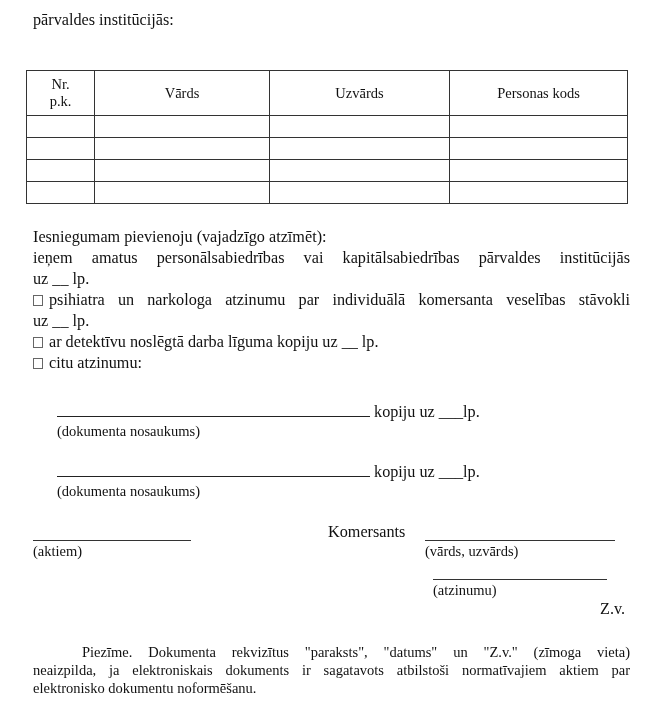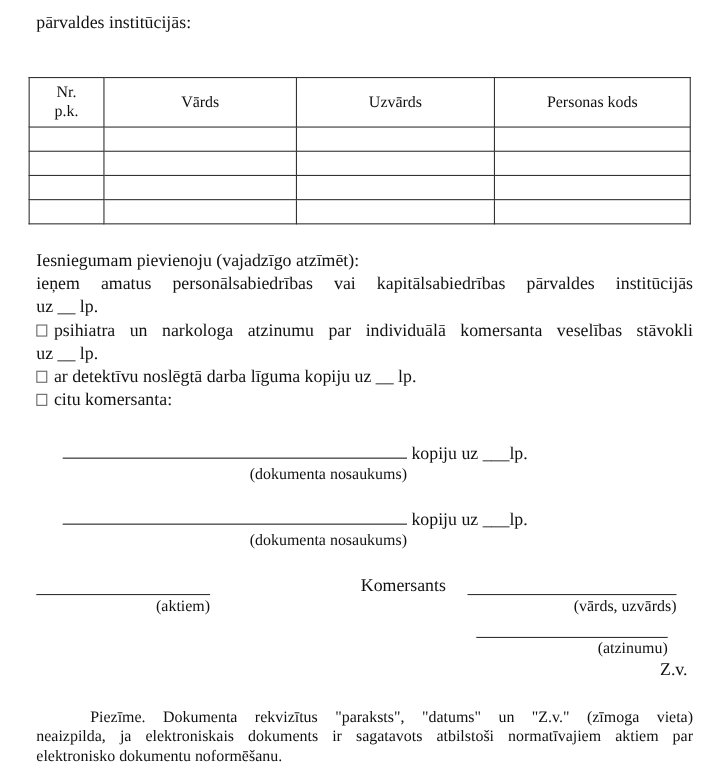--- a/index.html
+++ b/index.html
@@ -38,21 +38,21 @@
   .attach { left: 33px; top: 227px; width: 597px; }
   .attach .line { display: block; white-space: nowrap; }
   .attach .jline { display: block; text-align: justify; text-align-last: justify; white-space: normal; }
   .cb {
     display: inline-block; width: 10px; height: 11px;
     border: 1px solid #666; margin-right: 6px; vertical-align: -1px;
   }
 
   .docrow { left: 57px; width: 450px; }
   .uline { display: inline-block; border-bottom: 1px solid #222; height: 16px; vertical-align: baseline; }
-  .caption { font-size: 14.5px; line-height: 17px; text-align: right; }
+  .caption { font-size: 14.5px; line-height: 17px; text-align: left; }
 
   .sigline { border-bottom: 1px solid #333; height: 1px; }
 
   .note { left: 33px; top: 643px; width: 597px; font-size: 14.5px; line-height: 18px; }
   .note .n1 { display: block; text-align: justify; text-align-last: justify; padding-left: 49px; }
   .note .n2 { display: block; text-align: justify; text-align-last: justify; }
   .note .n3 { display: block; }
 </style>
 </head>
 <body>
@@ -116,21 +116,21 @@
   <span class="jline">
     <span class="cb"></span><span>psihiatra un narkologa atzinumu par individuālā komersanta veselības stāvokli</span>
   </span>
   <span class="line">uz __ lp.</span>
 
   <span class="line">
     <span class="cb"></span><span>ar detektīvu noslēgtā darba līguma kopiju uz __ lp.</span>
   </span>
 
   <span class="line">
-    <span class="cb"></span><span>citu komersanta:</span>
+    <span class="cb"></span><span>citu atzinumu:</span>
   </span>
 </div>
 
 <div class="abs docrow" style="top:401px;">
   <span class="uline" style="width:313px;"></span>
   <span>kopiju uz ___lp.</span>
 </div>
 <div class="abs caption" style="left:57px; top:423px; width:313px;">(dokumenta nosaukums)</div>
 
 <div class="abs docrow" style="top:461px;">

